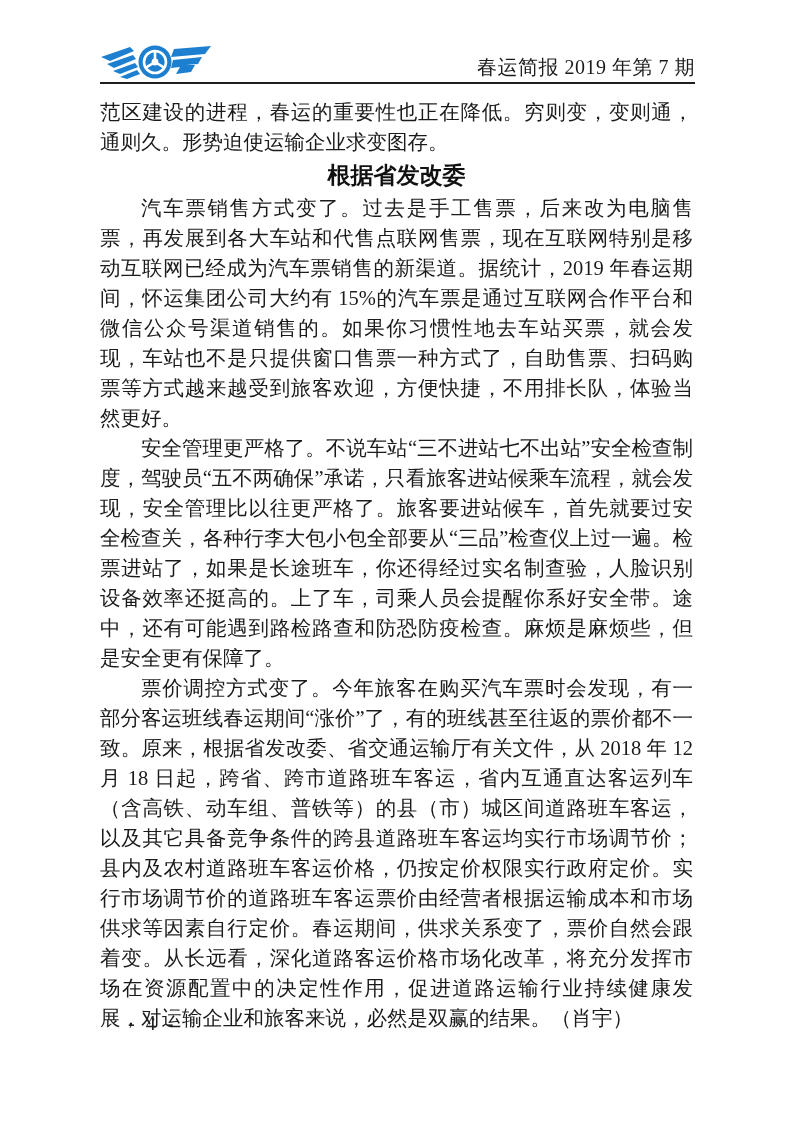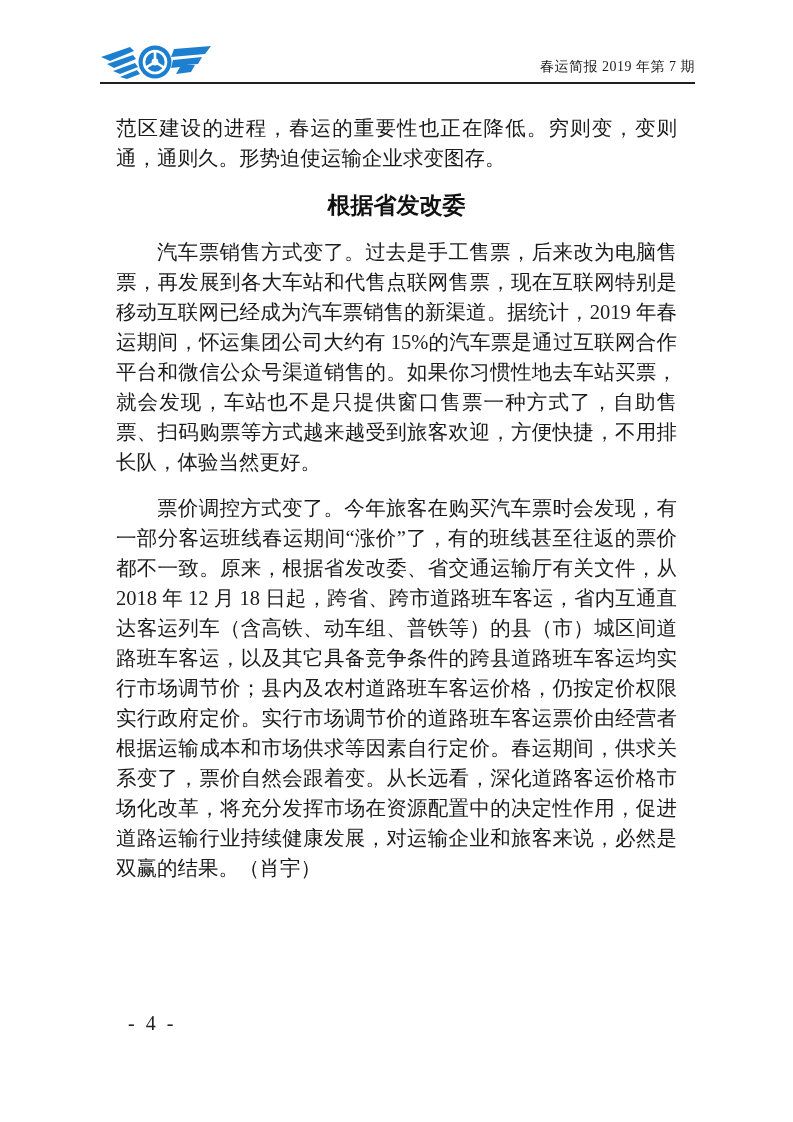--- a/index.html
+++ b/index.html
@@ -26,21 +26,21 @@
     display: flex;
     justify-content: space-between;
     align-items: flex-end;
   }
   .logo {
     width: 112px;
     height: 37px;
   }
   .logo svg { display: block; width: 112px; height: 37px; }
   .journal-title {
-    font-size: 14px;
+    font-size: 20px;
     line-height: 20px;
     padding-bottom: 3px;
     letter-spacing: 0.5px;
     white-space: nowrap;
   }
   .header-rule {
     position: absolute;
     left: 100px;
     top: 82px;
     width: 595px;
@@ -52,21 +52,21 @@
     position: absolute;
     left: 100px;
     top: 97px;
     width: 593px;
     font-size: 20.5px;
     line-height: 30px;
     text-align: justify;
     text-justify: inter-ideograph;
   }
   .content p {
-    margin: 16px;
+    margin: 0;
     text-indent: 2em;
   }
   .content p.no-indent {
     text-indent: 0;
   }
   .section-heading {
     margin: 2px 0;
     text-align: center;
     text-indent: 0;
     font-family: "Liberation Sans", "DejaVu Sans", sans-serif;
@@ -118,18 +118,19 @@
     </div>
     <div class="journal-title">春运简报 2019 年第 7 期</div>
   </div>
 
   <div class="header-rule"></div>
 
   <div class="content">
     <p class="no-indent">范区建设的进程，春运的重要性也正在降低。穷则变，变则通，通则久。形势迫使运输企业求变图存。</p>
     <h2 class="section-heading">根据省发改委</h2>
     <p>汽车票销售方式变了。过去是手工售票，后来改为电脑售票，再发展到各大车站和代售点联网售票，现在互联网特别是移动互联网已经成为汽车票销售的新渠道。据统计，2019 年春运期间，怀运集团公司大约有 15%的汽车票是通过互联网合作平台和微信公众号渠道销售的。如果你习惯性地去车站买票，就会发现，车站也不是只提供窗口售票一种方式了，自助售票、扫码购票等方式越来越受到旅客欢迎，方便快捷，不用排长队，体验当然更好。</p>
+    <p>安全管理更严格了。不说车站“三不进站七不出站”安全检查制度，驾驶员“五不两确保”承诺，只看旅客进站候乘车流程，就会发现，安全管理比以往更严格了。旅客要进站候车，首先就要过安全检查关，各种行李大包小包全部要从“三品”检查仪上过一遍。检票进站了，如果是长途班车，你还得经过实名制查验，人脸识别设备效率还挺高的。上了车，司乘人员会提醒你系好安全带。途中，还有可能遇到路检路查和防恐防疫检查。麻烦是麻烦些，但是安全更有保障了。</p>
     <p>票价调控方式变了。今年旅客在购买汽车票时会发现，有一部分客运班线春运期间“涨价”了，有的班线甚至往返的票价都不一致。原来，根据省发改委、省交通运输厅有关文件，从 2018 年 12 月 18 日起，跨省、跨市道路班车客运，省内互通直达客运列车（含高铁、动车组、普铁等）的县（市）城区间道路班车客运，以及其它具备竞争条件的跨县道路班车客运均实行市场调节价；县内及农村道路班车客运价格，仍按定价权限实行政府定价。实行市场调节价的道路班车客运票价由经营者根据运输成本和市场供求等因素自行定价。春运期间，供求关系变了，票价自然会跟着变。从长远看，深化道路客运价格市场化改革，将充分发挥市场在资源配置中的决定性作用，促进道路运输行业持续健康发展，对运输企业和旅客来说，必然是双赢的结果。（肖宇）</p>
   </div>
 
   <div class="page-number">- 4 -</div>
 
 </div>
 
 </body></html>

